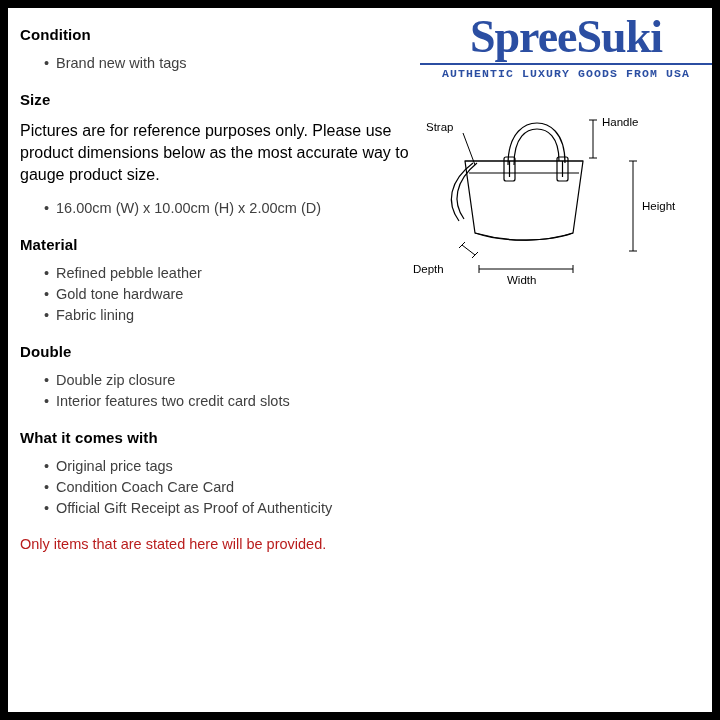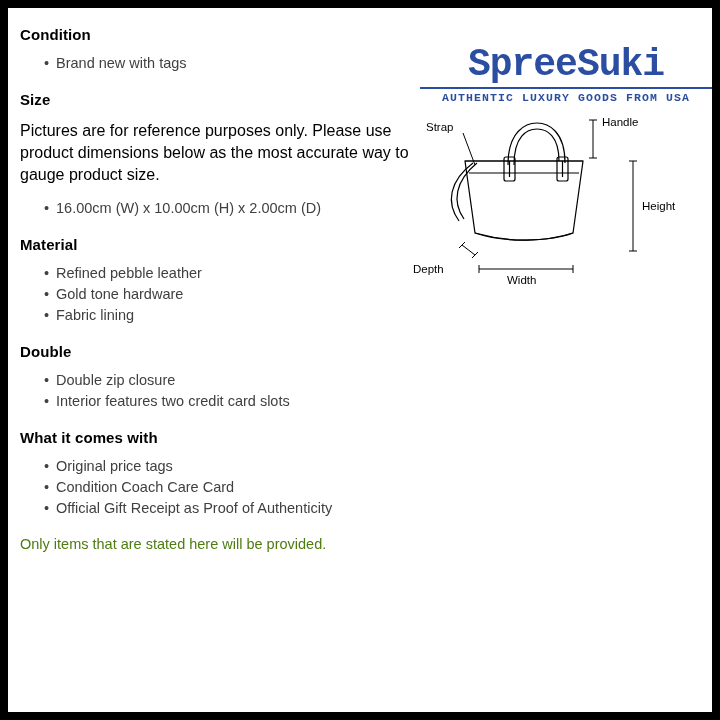--- a/index.html
+++ b/index.html
@@ -58,41 +58,40 @@
   ul.bullets li:before {
     content: "\2022";
     position: absolute;
     left: 0;
     top: 0;
   }
   .blk { margin-bottom: 6px; }
   .blk-size h2.section { margin-bottom: 12px; }
   .footer-note {
     font-size: 14.5px;
-    color: #4d7c0f;
+    color: #b91c1c;
     margin-top: 0;
   }
 
   
   .logo {
     position: absolute;
     left: 408px;
     top: 6px;
     width: 300px;
     text-align: center;
   }
   .logo-main {
-    font-family: Liberation Mono, monospace;
-    font-size: 38px;
+    font-family: Liberation Serif, serif;
+    font-size: 46px;
     font-weight: bold;
     color: #2b4ea2;
     letter-spacing: -1px;
     line-height: 1;
     white-space: nowrap;
-    margin-top: 32px;
   }
   .logo-rule {
     height: 2px;
     background: #2b4ea2;
     margin: 3px 4px 2px 4px;
   }
   .logo-sub {
     font-family: Liberation Mono, monospace;
     font-size: 11.5px;
     font-weight: bold;

